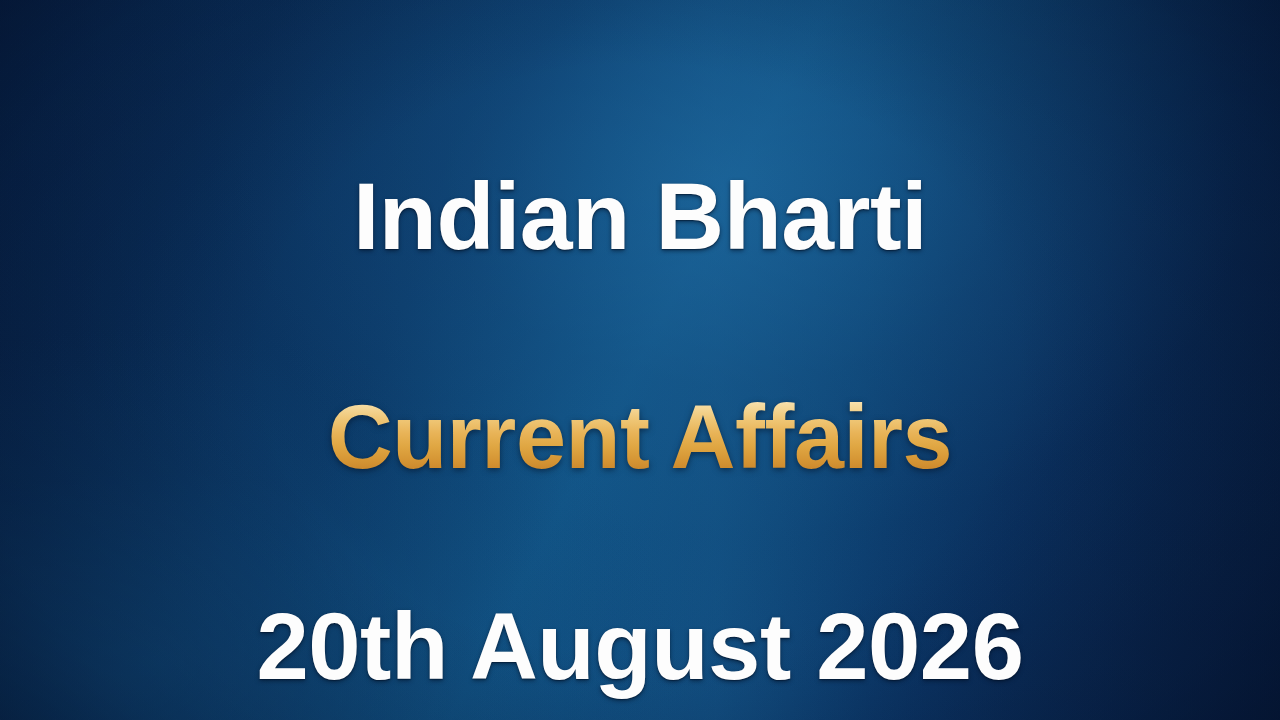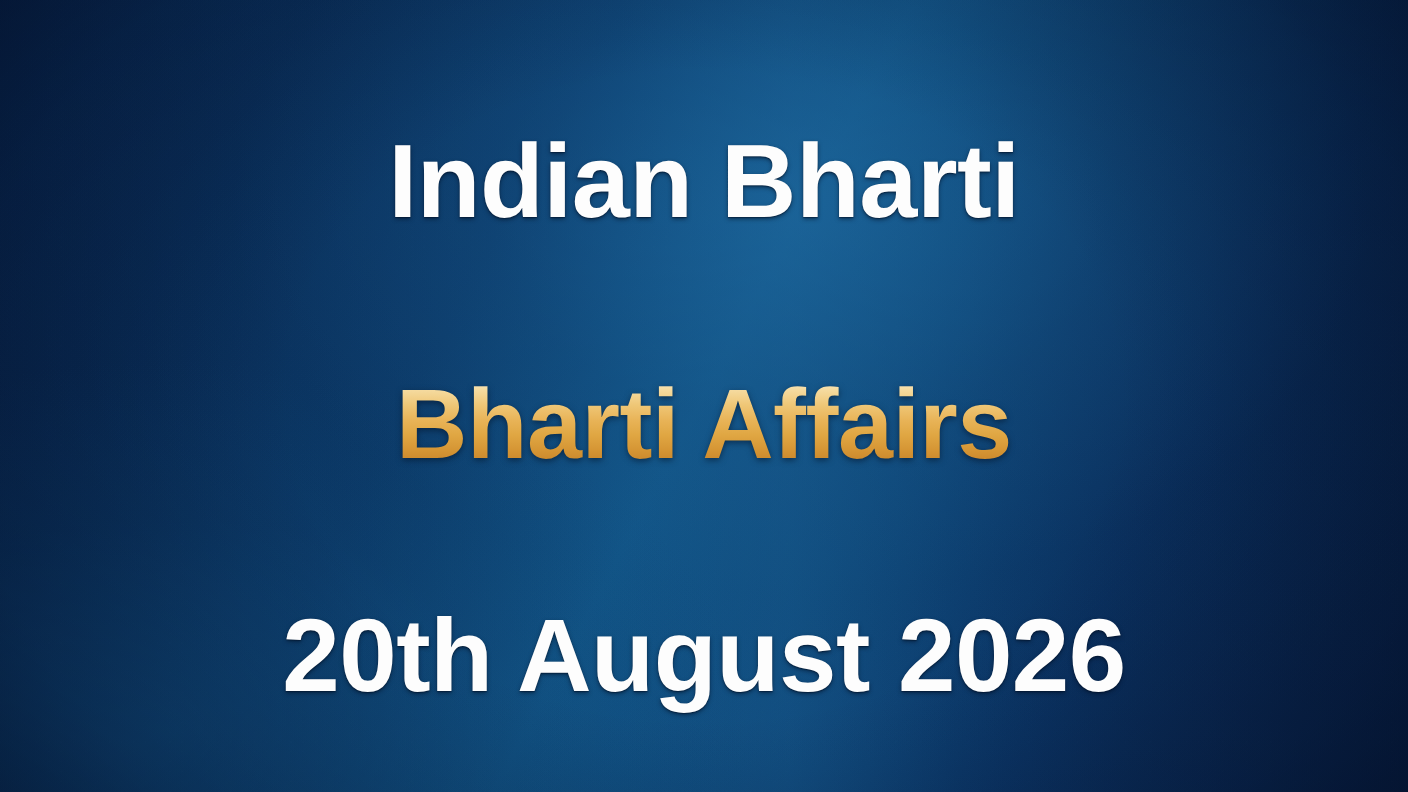--- a/index.html
+++ b/index.html
@@ -89,22 +89,23 @@
       repeating-linear-gradient(90deg, rgba(255,255,255,0.05) 0 1px, rgba(0,0,0,0) 1px 11px);
   }
 
   
   .content {
     position: absolute;
     inset: 0;
     display: flex;
     flex-direction: column;
     align-items: center;
-    justify-content: flex-start;
+    justify-content: center;
     text-align: center;
+    margin-top: 24px;
   }
 
   .line {
     width: 100%;
     white-space: nowrap;
     line-height: 1;
   }
 
   .headline {
     margin-top: 118px;
@@ -157,18 +158,18 @@
   <div class="bg-layer bg-band"></div>
   <div class="bg-layer bg-glow"></div>
   <div class="bg-layer bg-lowerleft"></div>
   <div class="bg-layer bg-vignette"></div>
   <div class="bg-layer bg-noise"></div>
 
   <div class="content">
 
     <div class="line headline">Indian Bharti</div>
 
-    <div class="line subhead">Bharti Affairs</div>
+    <div class="line subhead">Current Affairs</div>
 
     <div class="line dateline">20th August 2026</div>
 
   </div>
 </div>
 
 </body></html>

